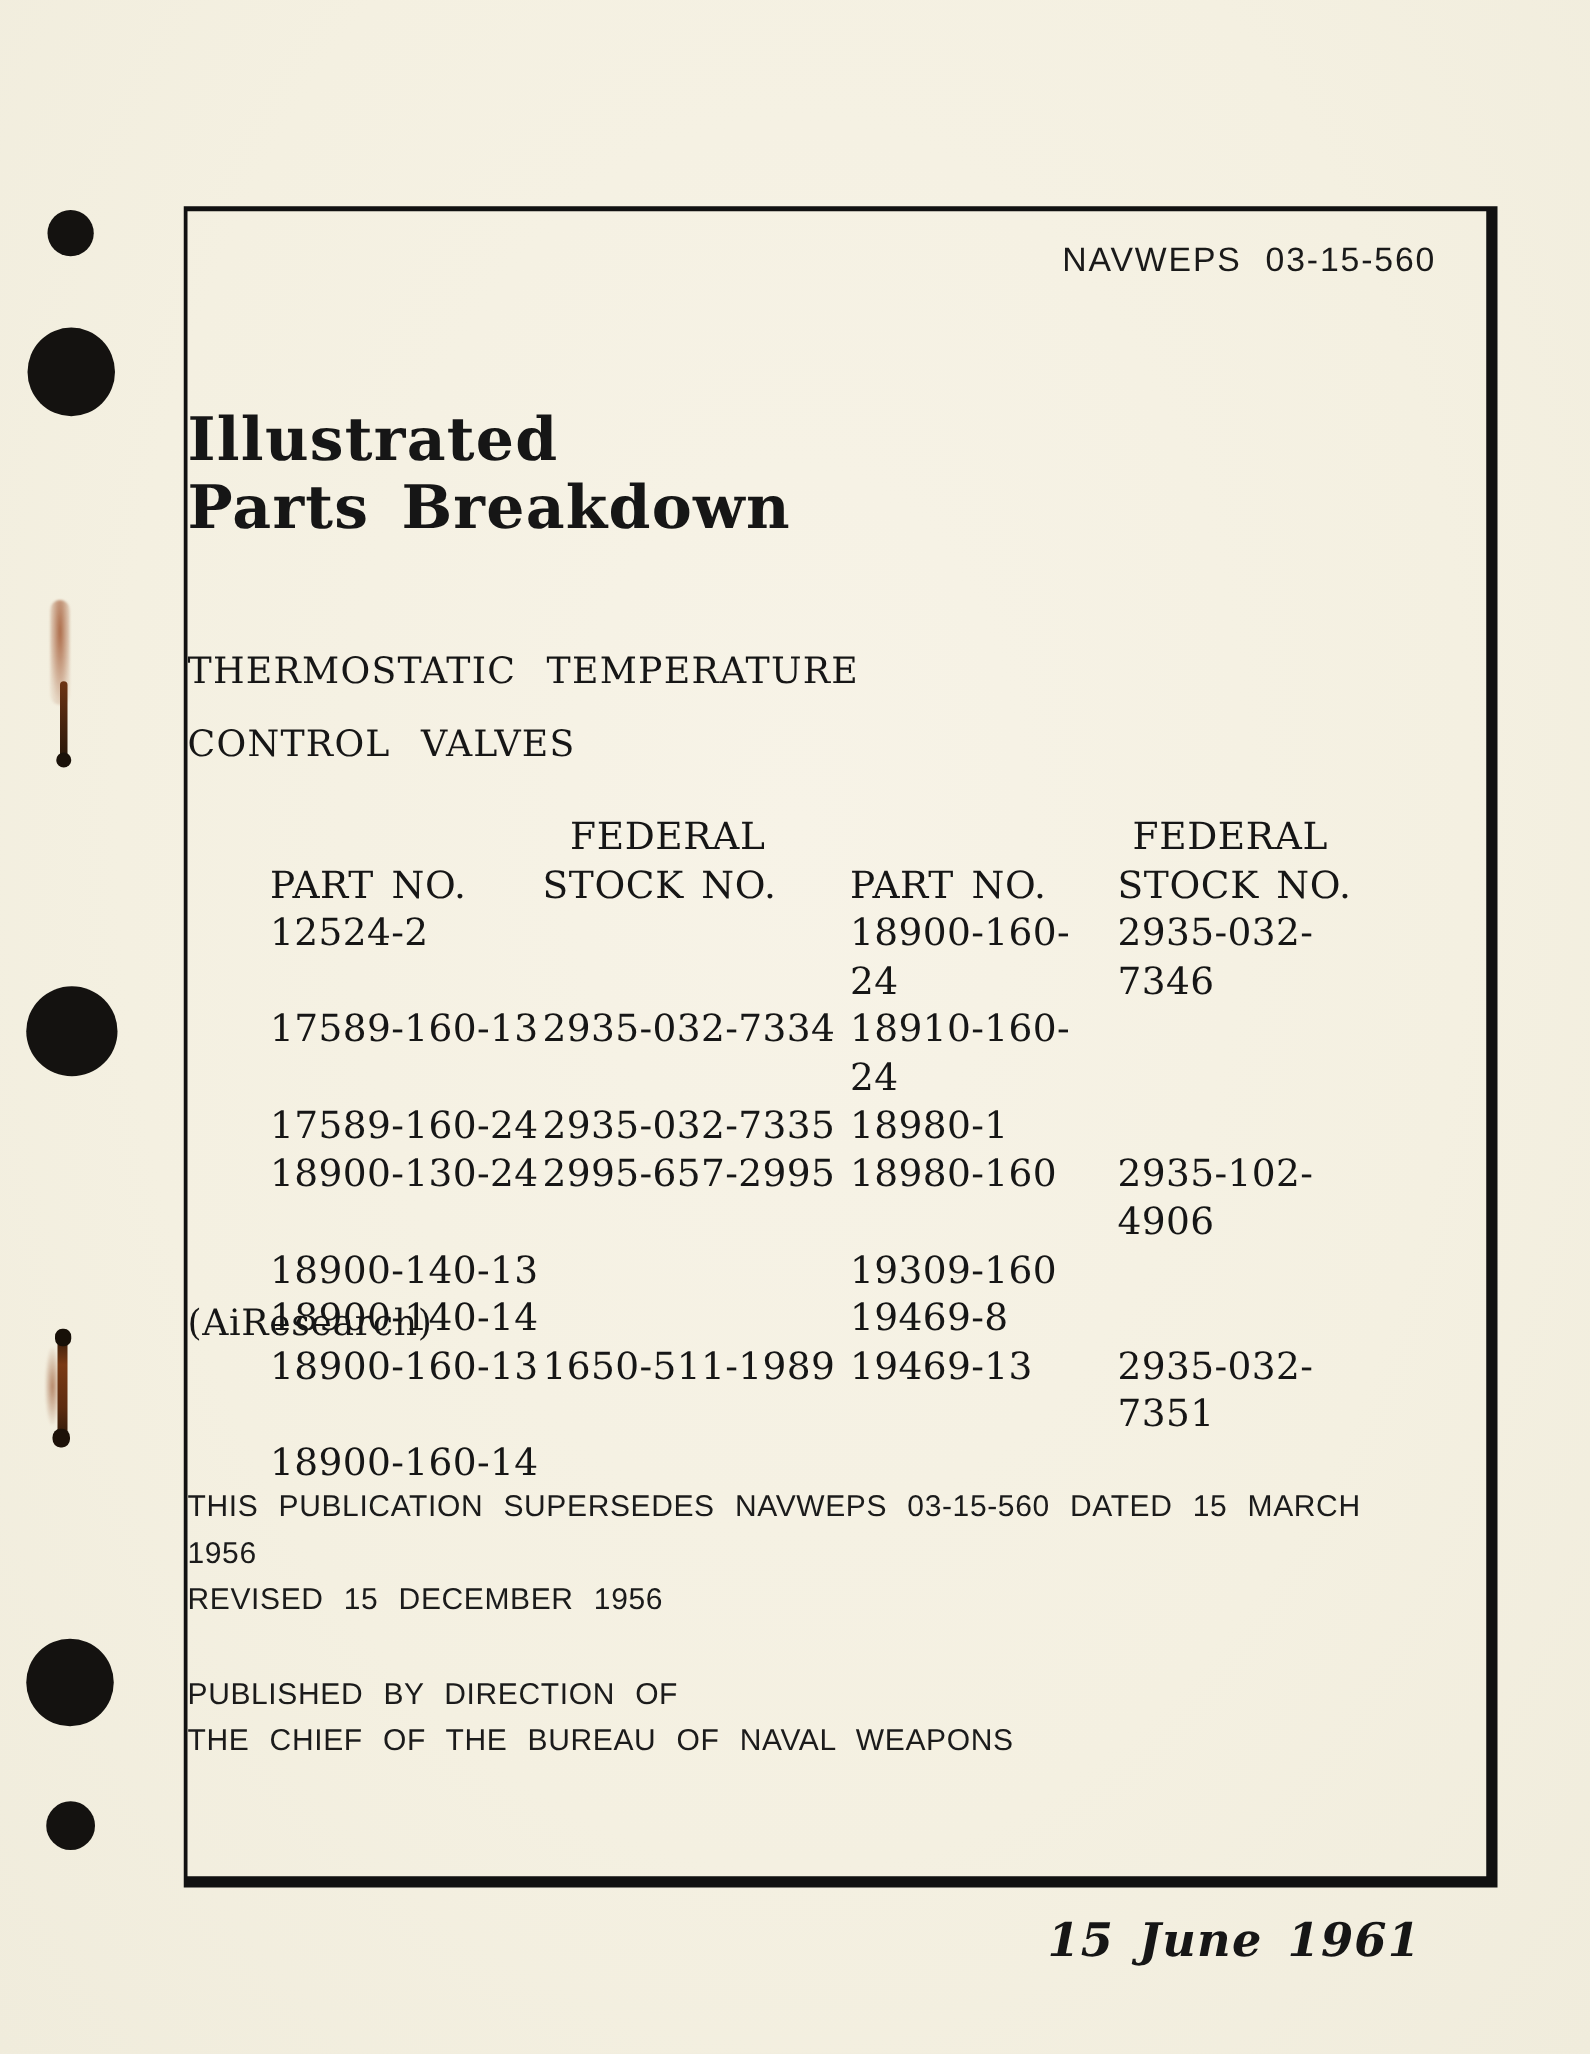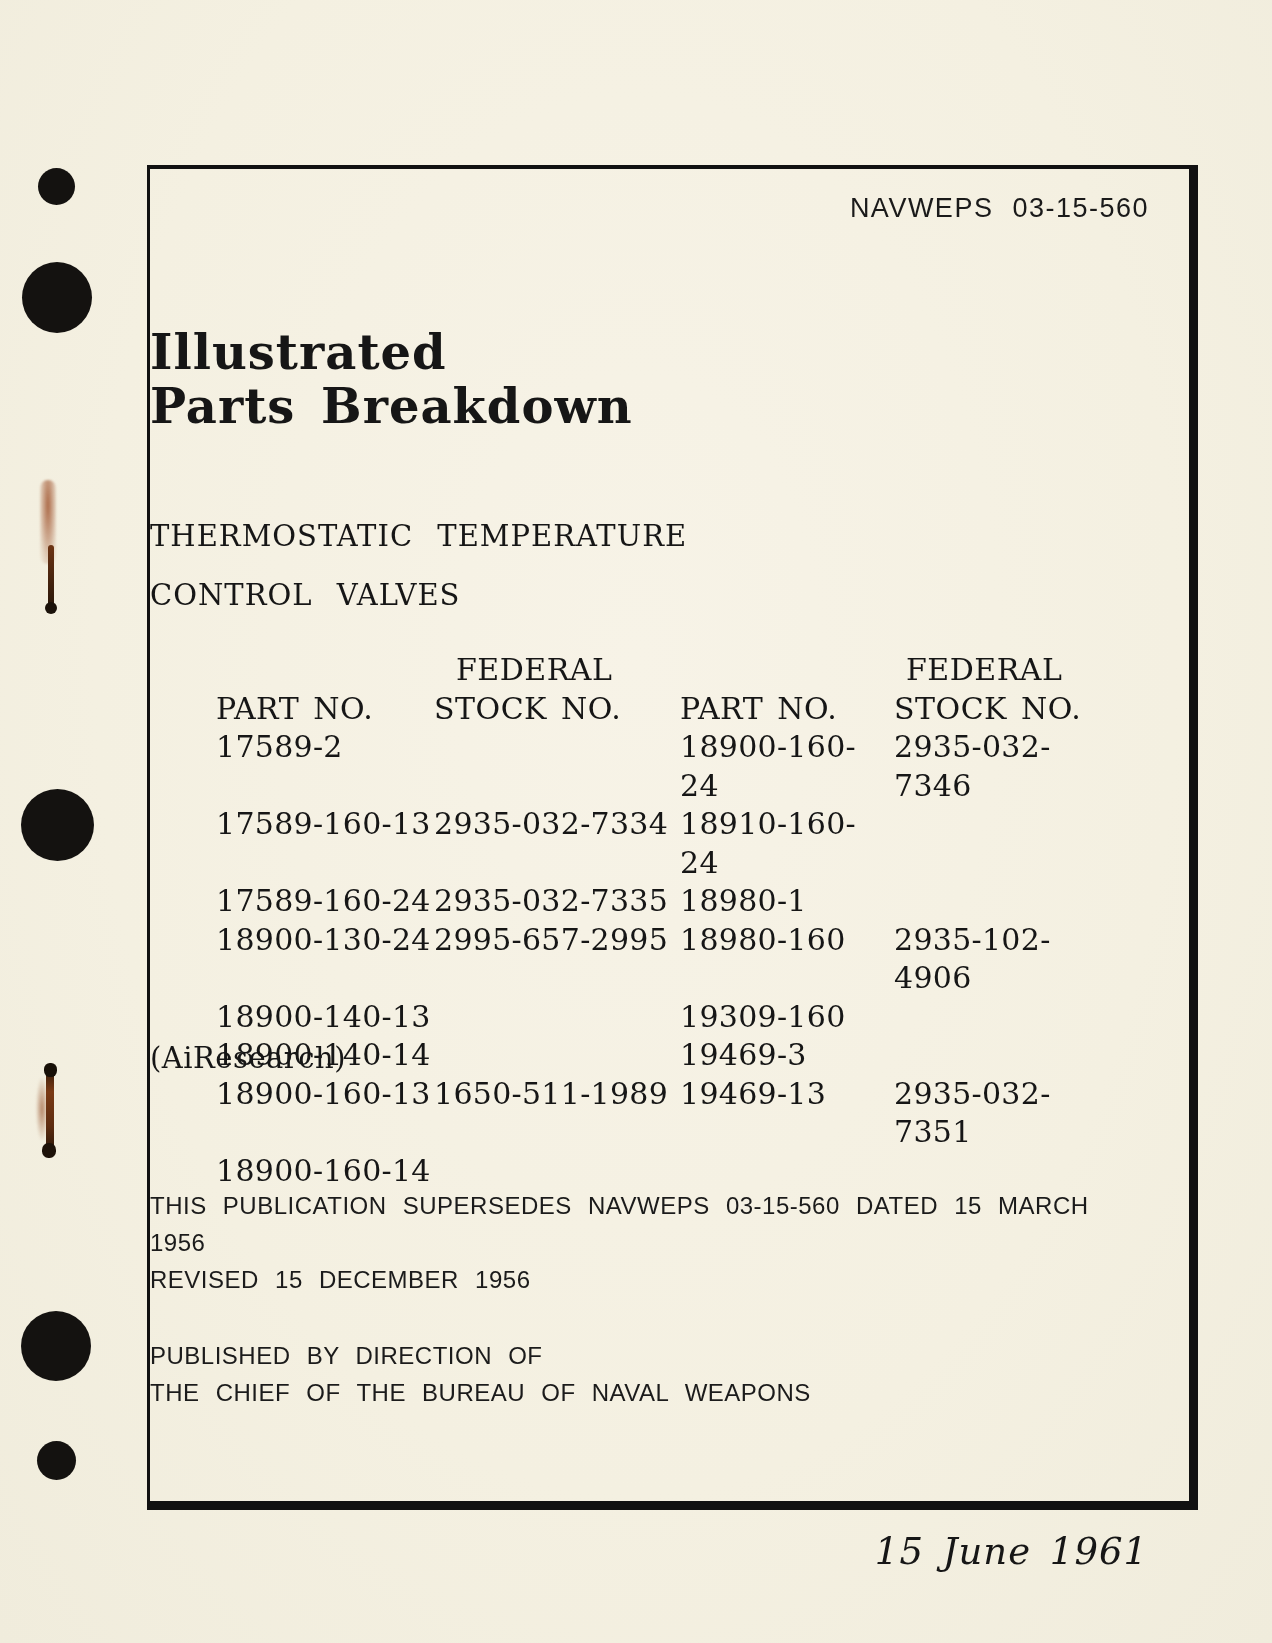--- a/index.html
+++ b/index.html
@@ -76,22 +76,22 @@
   }
   .note{
     font-family:"Liberation Sans", sans-serif;
     font-size:24px;line-height:37px;
     letter-spacing:.5px;word-spacing:9px;
     font-weight:500;color:#1b1b1b;
   }
   .supersedes{top:1018px;}
   .published{top:1168px;}
   .issue-date{
-    position:absolute;right:124px;top:1530px;
-    font-size:37px;font-style:italic;font-weight:400;
+    position:absolute;right:135px;top:1530px;
+    font-size:37px;font-style:italic;font-weight:700;
     letter-spacing:1px;word-spacing:6px;
   }
 </style>
 </head>
 <body>
 
 <div class="page">
 
   <div class="punch p1"></div>
   <div class="punch p2"></div>
@@ -125,21 +125,21 @@
       <div class="hdr"></div>
       <div class="hdr fedpad2">FEDERAL</div>
       <div class="hdr"></div>
       <div class="hdr fedpad4">FEDERAL</div>
 
       <div class="hdr">PART NO.</div>
       <div class="hdr">STOCK NO.</div>
       <div class="hdr">PART NO.</div>
       <div class="hdr">STOCK NO.</div>
 
-      <div>17589-2</div>
+      <div>12524-2</div>
       <div></div>
       <div>18900-160-24</div>
       <div>2935-032-7346</div>
 
       <div>17589-160-13</div>
       <div>2935-032-7334</div>
       <div>18910-160-24</div>
       <div></div>
 
       <div>17589-160-24</div>
@@ -152,21 +152,21 @@
       <div>18980-160</div>
       <div>2935-102-4906</div>
 
       <div>18900-140-13</div>
       <div></div>
       <div>19309-160</div>
       <div></div>
 
       <div>18900-140-14</div>
       <div></div>
-      <div>19469-3</div>
+      <div>19469-8</div>
       <div></div>
 
       <div>18900-160-13</div>
       <div>1650-511-1989</div>
       <div>19469-13</div>
       <div>2935-032-7351</div>
 
       <div>18900-160-14</div>
       <div></div>
       <div></div>

